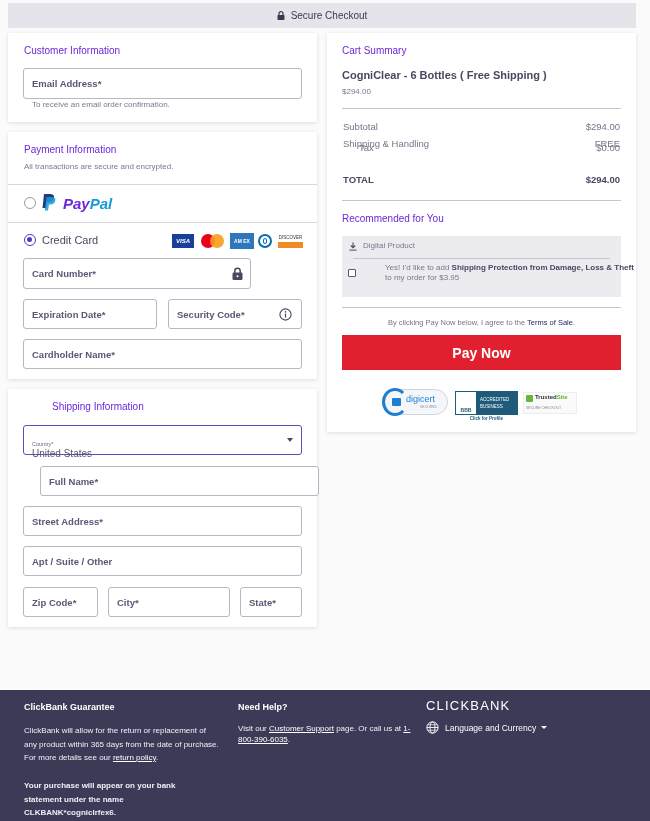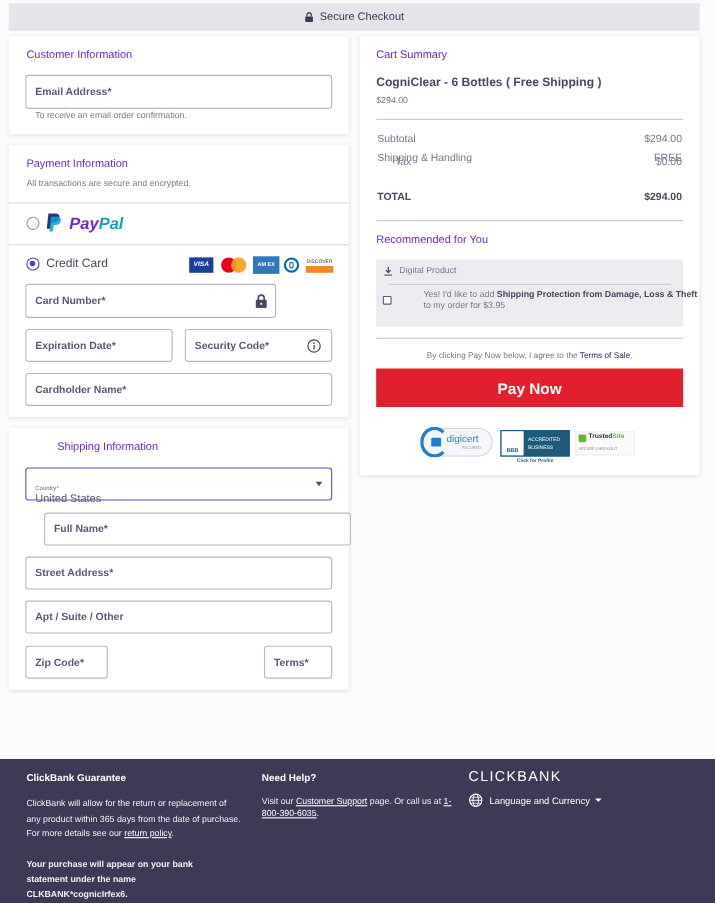--- a/index.html
+++ b/index.html
@@ -141,22 +141,25 @@
   </div>
   <div class="input" style="left:15px;top:117px;width:279px;height:30px;">
     <span>Street Address*</span>
   </div>
   <div class="input" style="left:15px;top:157px;width:279px;height:30px;">
     <span>Apt / Suite / Other</span>
   </div>
   <div class="input" style="left:15px;top:198px;width:75px;height:30px;">
     <span>Zip Code*</span>
   </div>
+  <div class="input" style="left:100px;top:198px;width:122px;height:30px;">
+    <span>City*</span>
+  </div>
   <div class="input" style="left:232px;top:198px;width:62px;height:30px;">
-    <span>Terms*</span>
+    <span>State*</span>
   </div>
 </div>
 
 <div class="card" style="left:327px;top:33px;width:309px;height:399px;">
   <div class="card-title" style="position:absolute;left:15px;top:12px;">Cart Summary</div>
   <div style="position:absolute;left:15px;top:36px;font-size:11px;font-weight:bold;color:#4a4760;">CogniClear - 6 Bottles ( Free Shipping )</div>
   <div style="position:absolute;left:15px;top:54px;font-size:8px;color:#7a7790;">$294.00</div>
   <div class="divider" style="left:15px;right:15px;top:75px;background:#c8c6d0;"></div>
 
   <div class="summary-row" style="top:88px;">

